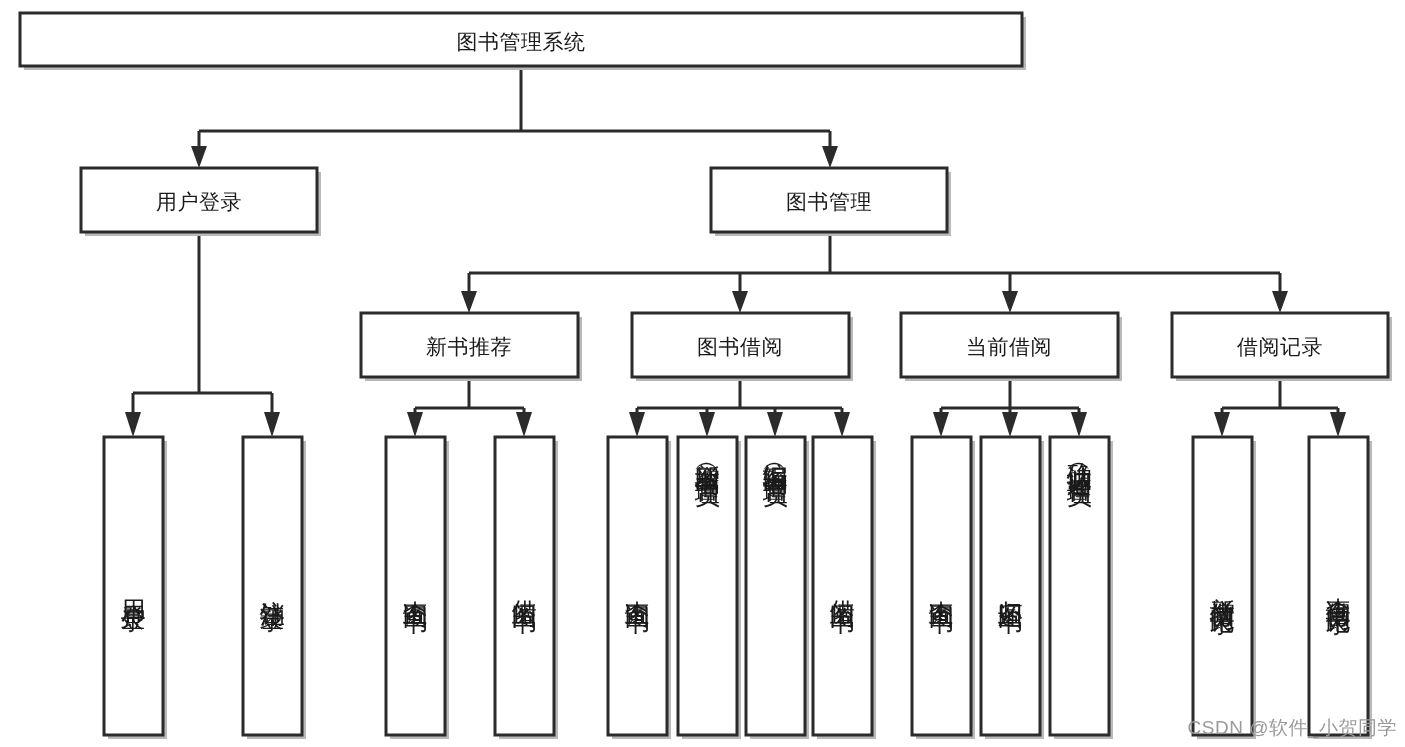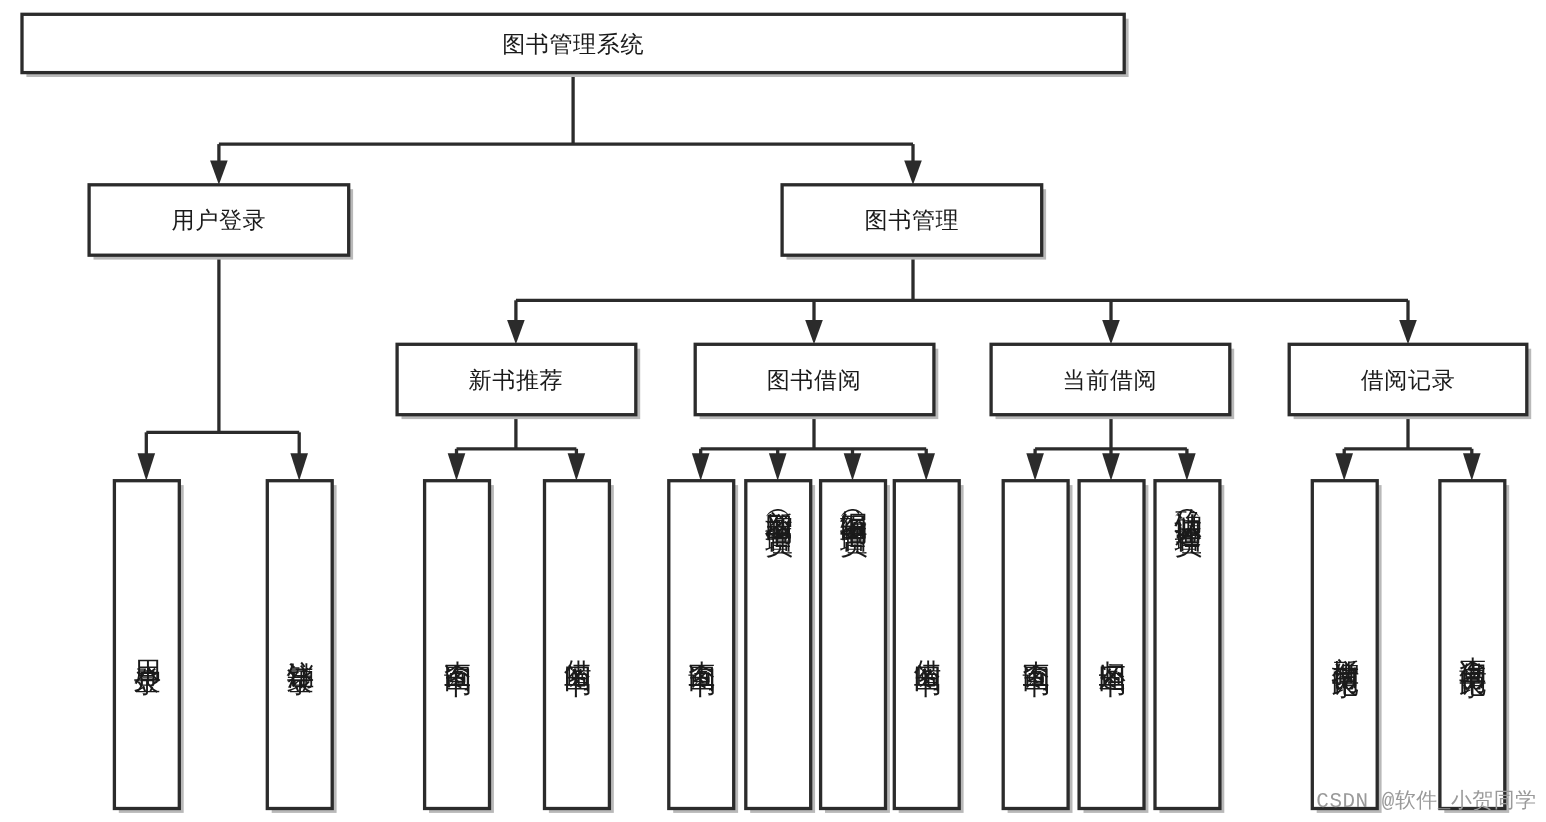--- a/index.html
+++ b/index.html
@@ -33,21 +33,21 @@
     display:flex;
     align-items:center;
     justify-content:center;
     white-space:nowrap;
     pointer-events:none;
   }
   .leaf-label.top{justify-content:flex-start;}
   .watermark{
     position:absolute;
     right:8px;bottom:6px;
-    font-family:Liberation Mono, monospace;
+    font-family:Liberation Sans, sans-serif;
     font-size:19px;
     color:#9a9a9a;
     white-space:nowrap;
     letter-spacing:0.5px;
   }
 </style>
 </head>
 <body>
 
 <div id="diagram-root">

